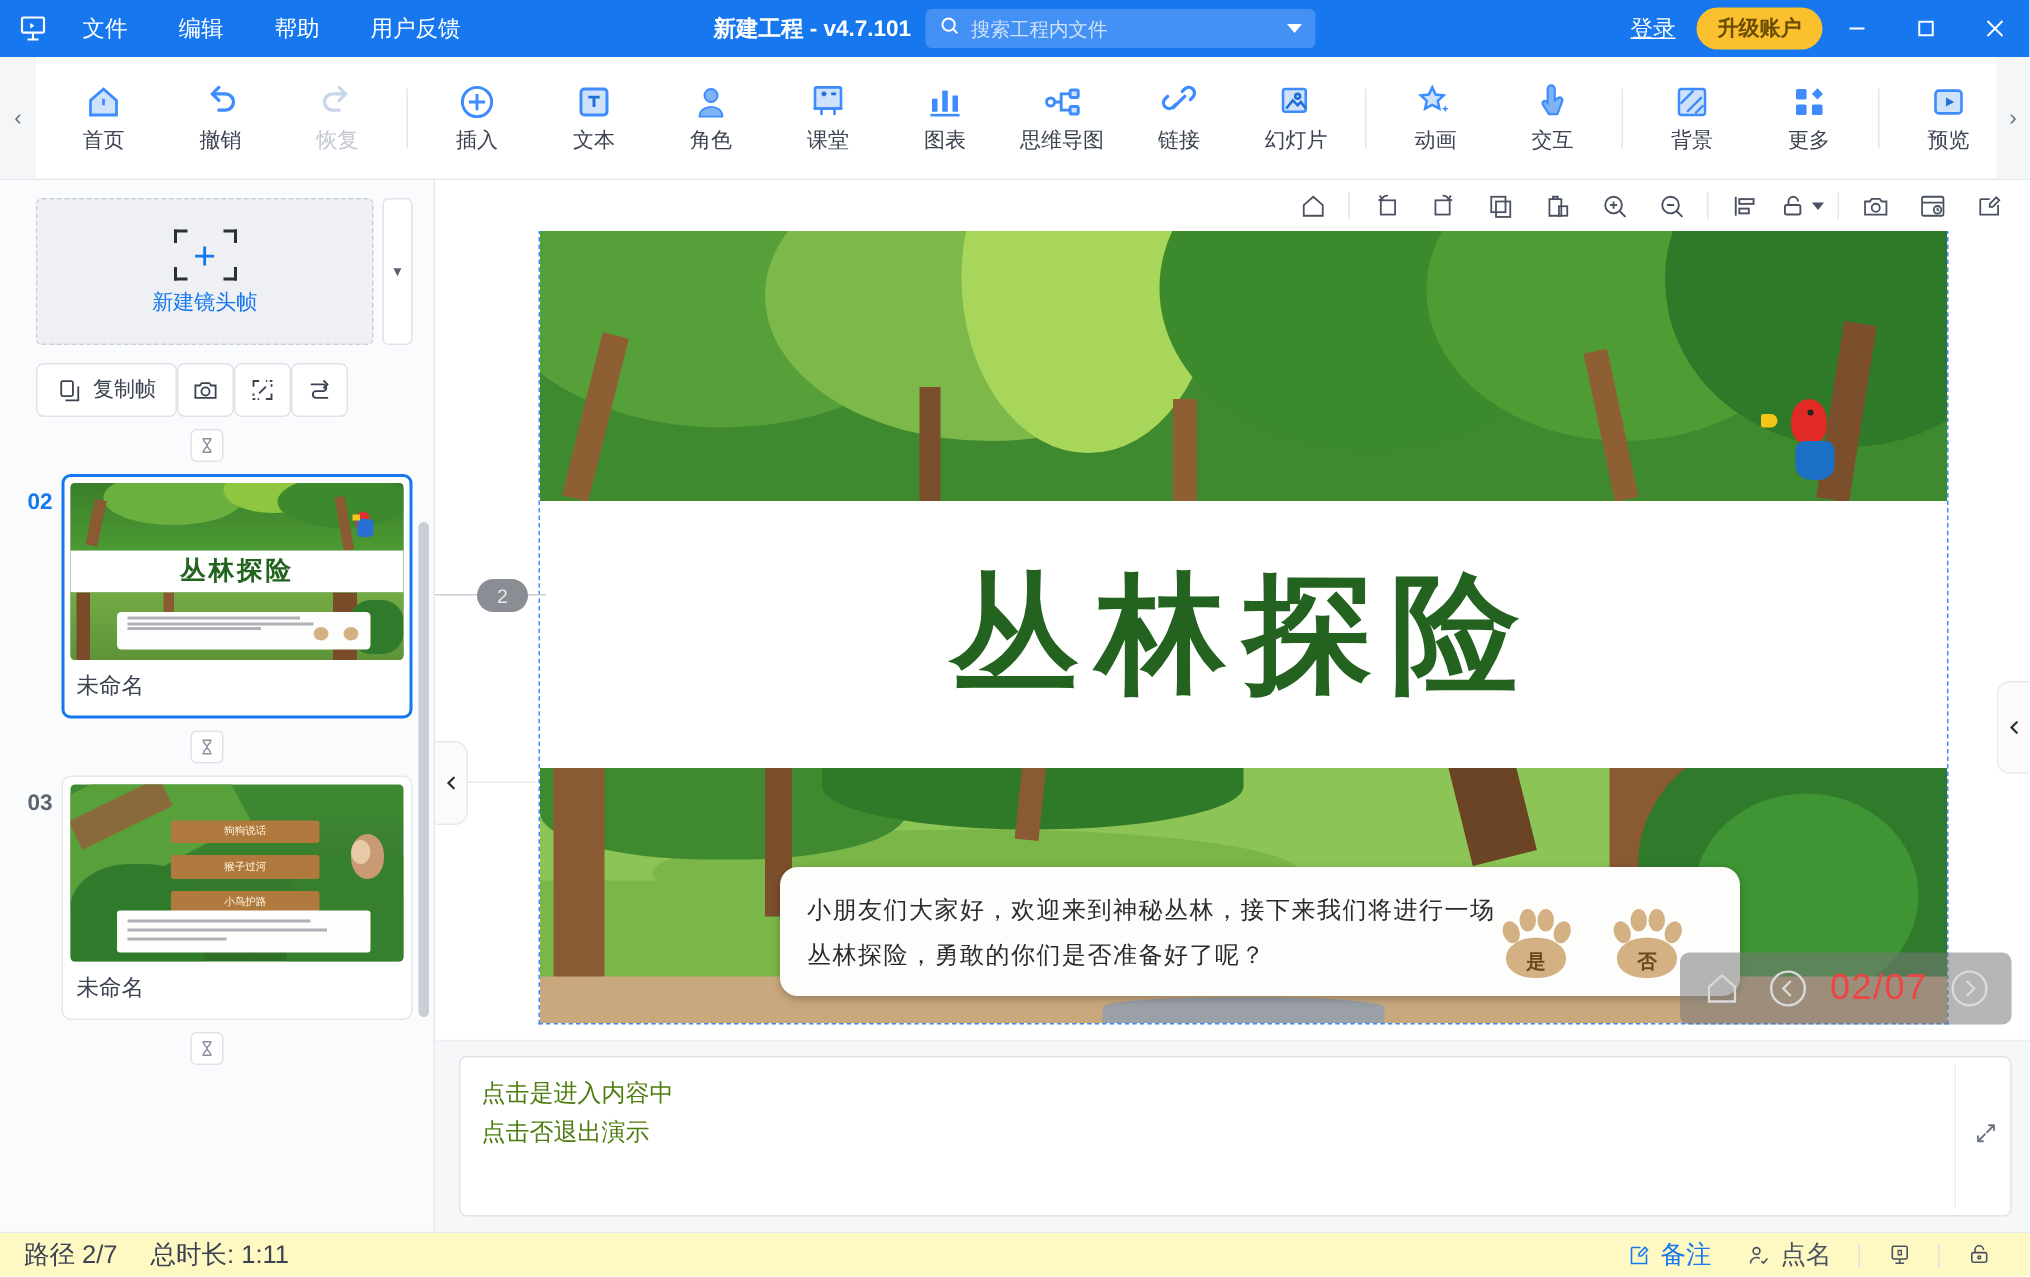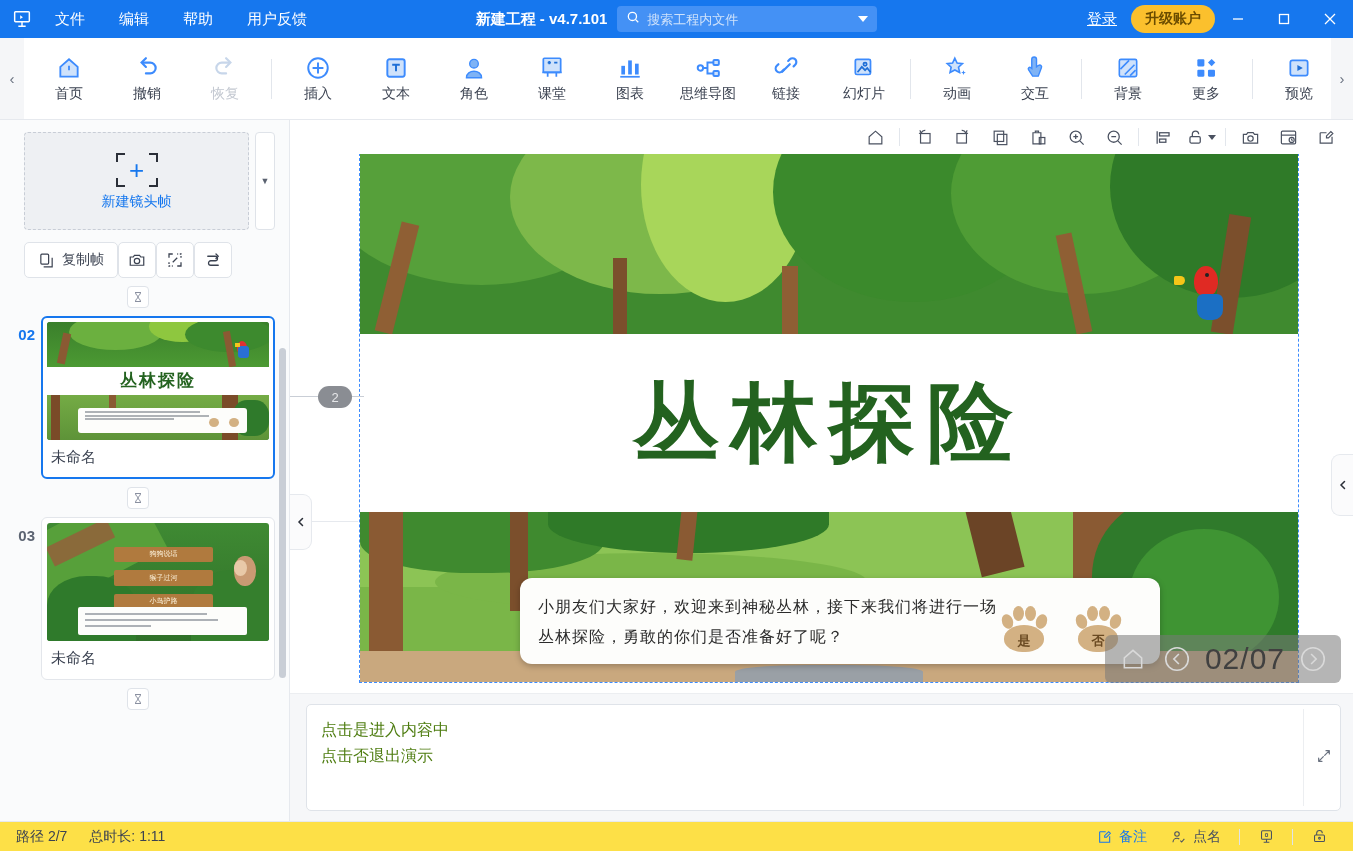--- a/index.html
+++ b/index.html
@@ -189,36 +189,36 @@
     position:absolute; right:0; top:300px; width:22px; height:62px; background:#fbfbfc;
     border:1px solid #e6e9ee; border-right:none; border-radius: 9px 0 0 9px;
     display:flex; align-items:center; justify-content:center; cursor:pointer; color:#2b2f38; font-size:16px; z-index: 5;
   }
 
   .pager {
     position:absolute; right:12px; bottom:10px; height:48px; display:flex; align-items:center;
     gap: 0px; background: rgba(120,120,120,.55); border-radius: 6px; padding: 0 6px; z-index: 6;
   }
   .pager-btn { width:44px; height:44px; display:flex; align-items:center; justify-content:center; cursor:pointer; color:#d9d9d9;}
-  .pager-txt { font-size: 30px; color: #404040; padding: 0 6px; letter-spacing:1px;}
+  .pager-txt { font-size: 24px; color: #ef4444; padding: 0 6px; letter-spacing:1px;}
 
   
   .notes-wrap { flex: none; height: 128px; background: #f6f7f9; padding: 10px 12px 10px 16px; border-top:1px solid #eceef1;}
   .notes {
     width:100%; height:100%; background:#fff; border:1px solid #dfe3e9; border-radius:5px;
     position: relative; padding: 12px 40px 10px 14px;
   }
   .notes-text { font-size: 16px; color:#4d7c0f; line-height: 1.65; white-space: pre-line; outline:none;}
   .notes-expand { position:absolute; right: 8px; top: 50%; transform: translateY(-50%); color:#6a7280; cursor:pointer;}
   .notes-divider { position:absolute; right: 36px; top: 4px; bottom: 4px; width: 1px; background: #eceef1;}
 
   
   .statusbar {
-    height: 30px; background: #fde047; border-top: 1px solid #e6e9ee; display:flex;
-    align-items:center; flex:none; font-size: 14px; color: #3b4251;
+    height: 30px; background: #fef9c3; border-top: 1px solid #e6e9ee; display:flex;
+    align-items:center; flex:none; font-size: 17px; color: #3b4251;
   }
   .sb-left { display:flex; gap: 22px; padding-left: 16px; }
   .sb-right { margin-left:auto; display:flex; align-items:center; gap: 0; padding-right: 14px;}
   .sb-item { display:flex; align-items:center; gap: 6px; padding: 0 12px; cursor:pointer; color:#4a5160; }
   .sb-item.active { color: #1677ee; }
   .sb-sep { width:1px; height:16px; background:#dfe3e9; margin: 0 6px;}
   .sb-icon-btn { width: 40px; display:flex; align-items:center; justify-content:center; cursor:pointer; color:#4a5160;}
 </style>
 </head>
 <body>

